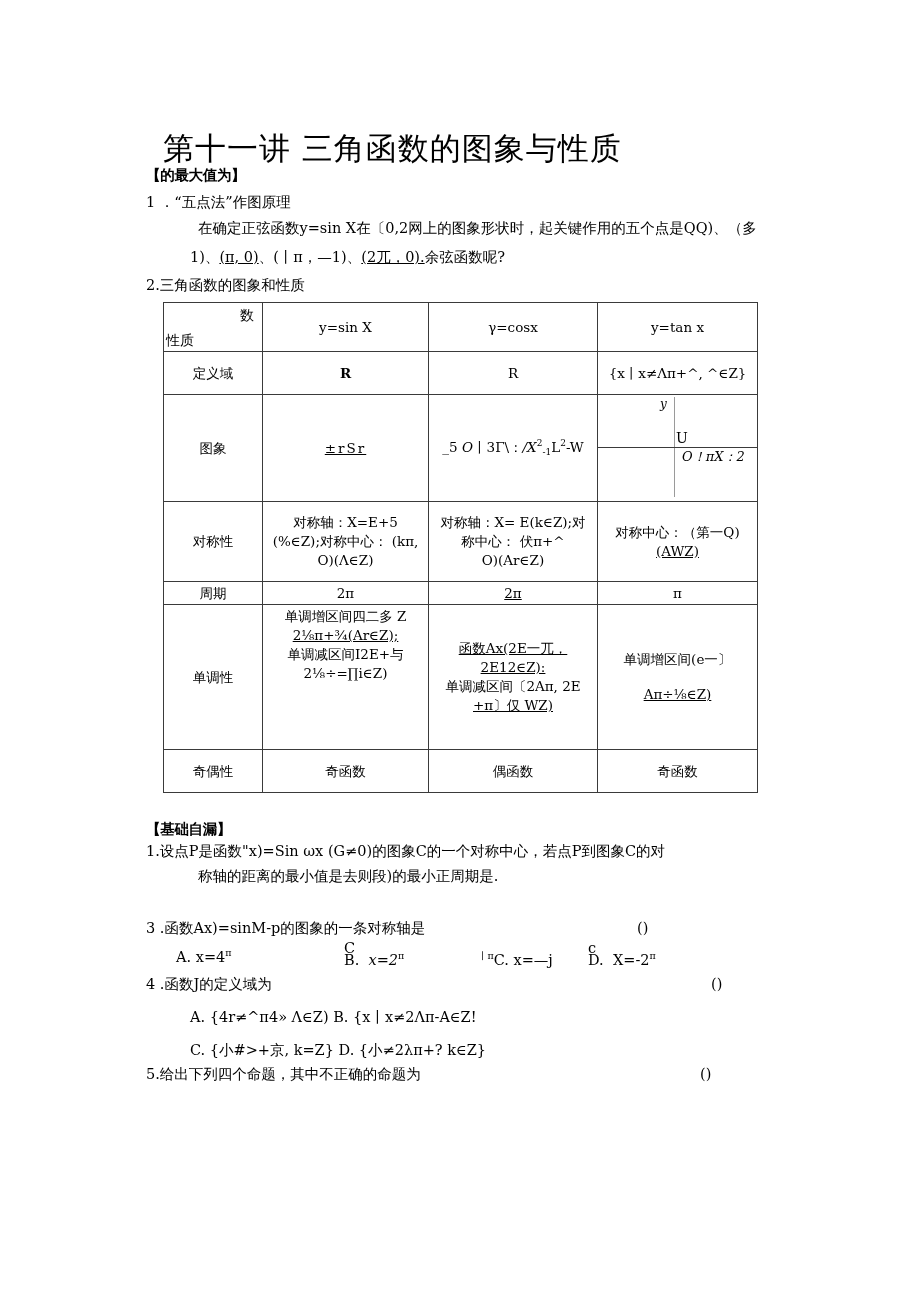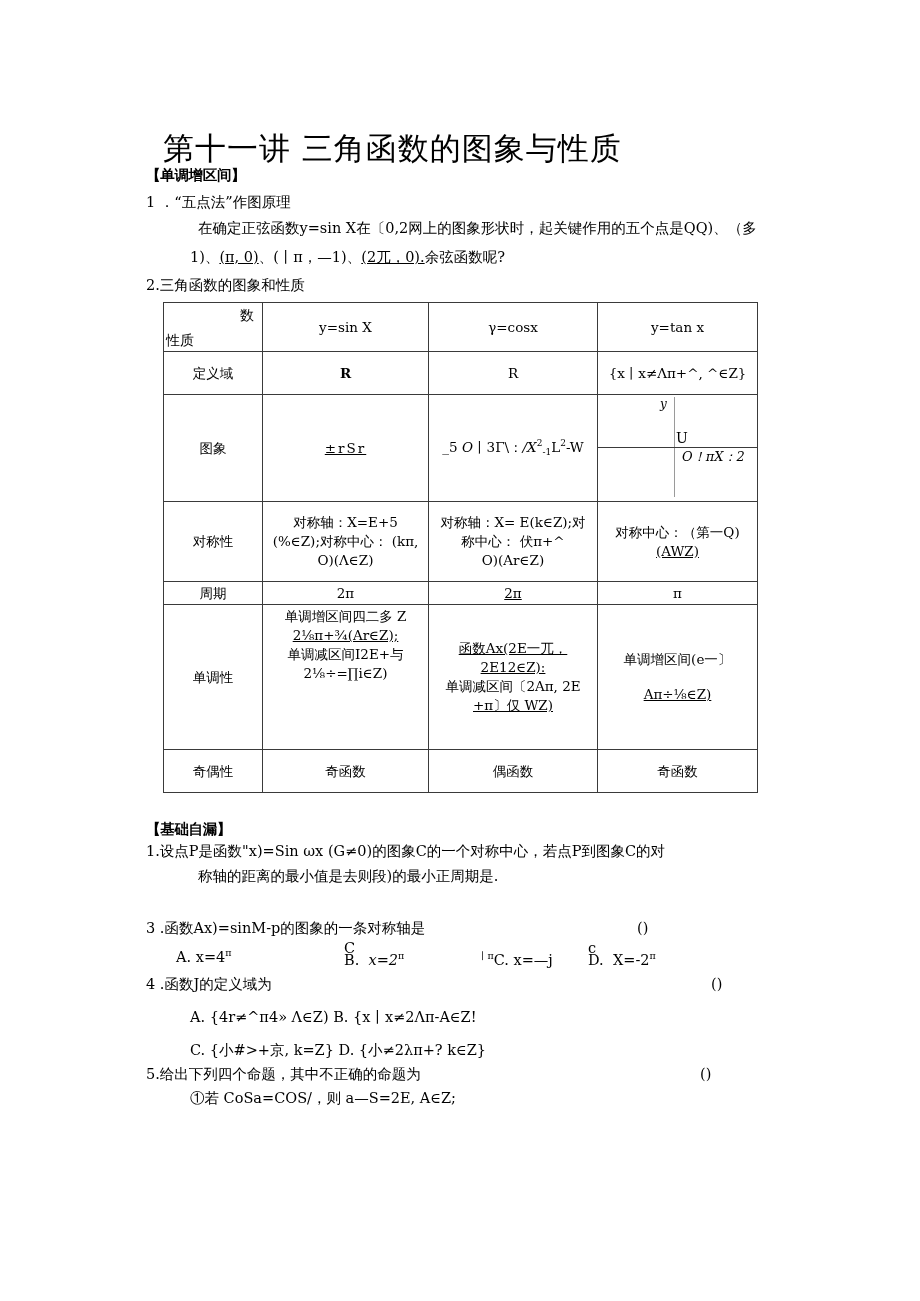--- a/index.html
+++ b/index.html
@@ -127,21 +127,21 @@
   
   .choicerow { position:absolute; font-size:14.5px; font-family:"DejaVu Serif", serif; white-space:nowrap; }
 </style>
 </head>
 <body>
 
 <div class="page">
 
   <div class="doc-title">第十一讲  三角函数的图象与性质</div>
 
-  <div class="sect-head" id="sect-yaodian">【单调增区间】</div>
+  <div class="sect-head" id="sect-yaodian">【的最大值为】</div>
 
   <div class="tl" style="left:146px; top:192px;">1 ．“五点法”作图原理</div>
   <div class="tl" style="left:198px; top:218px;">在确定正弦函数y=sin X在〔0,2网上的图象形状时，起关键作用的五个点是QQ)、（多</div>
 
   <div class="tl" style="left:190px; top:247px;"><span>1)、</span><span class="u">(π, 0)</span><span>、(丨π，—1)、</span><span class="u">(2兀，0).</span><span>余弦函数呢?</span></div>
 
   <div class="tl" style="left:146px; top:275px;">2.三角函数的图象和性质</div>
 
   <table class="tbl">
     <colgroup>
@@ -258,15 +258,14 @@
 
   <div class="tl" style="left:146px; top:974px;"><span>4 .</span><span>函数J的定义域为</span></div>
   <div class="tl" style="left:711px; top:974px;">()</div>
 
   <div class="tl" style="left:190px; top:1007px;">A. {4r≠^π4» Λ∈Z) B. {x丨x≠2Λπ-A∈Z!</div>
   <div class="tl" style="left:190px; top:1040px;">C. {小#&gt;+京, k=Z} D. {小≠2λπ+? k∈Z}</div>
 
   <div class="tl" style="left:146px; top:1064px;"><span>5.</span><span>给出下列四个命题，其中不正确的命题为</span></div>
   <div class="tl" style="left:700px; top:1064px;">()</div>
 
-  <div class="tl" style="left:190px; top:1088px;">①若 CoSa=COS/，则 a—S=2E, A∈Z;</div>
 
 </div>
 
 </body></html>

